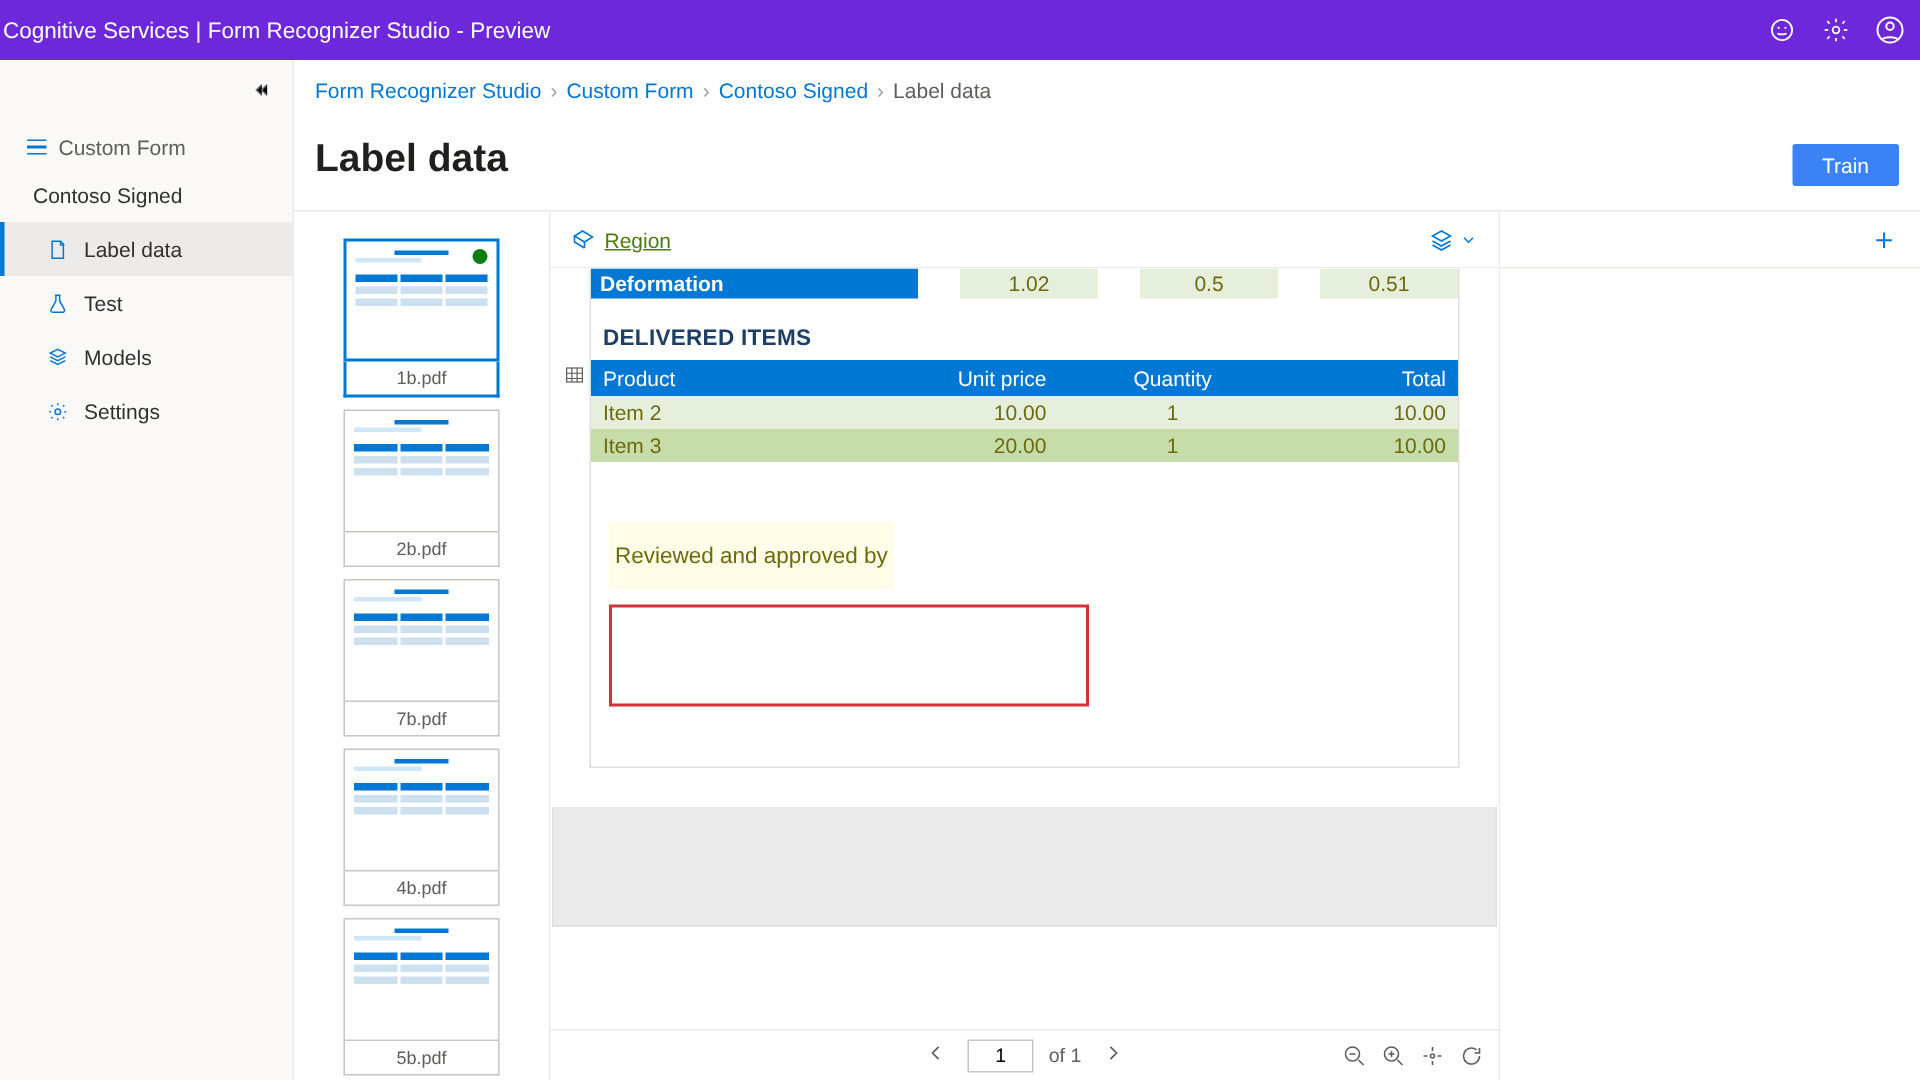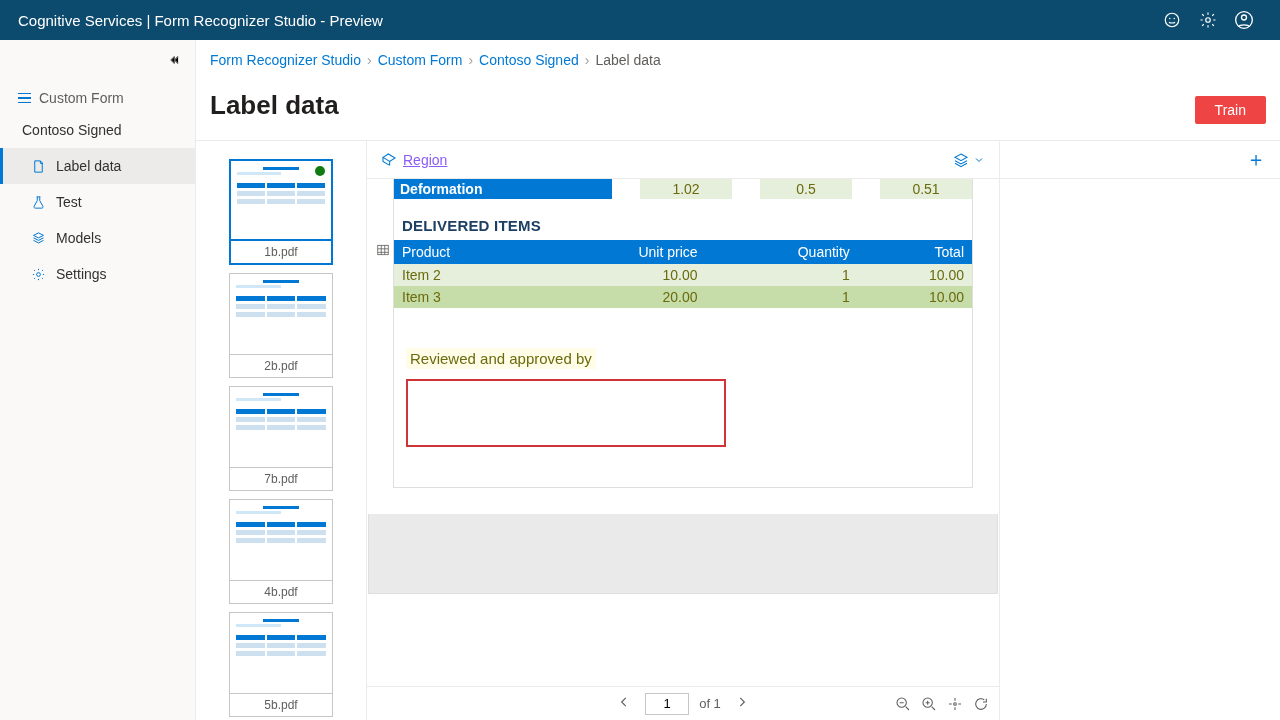--- a/index.html
+++ b/index.html
@@ -1,19 +1,19 @@
 <!DOCTYPE html>
 <html><head>
 <meta charset="utf-8">
 <style>
   * { margin: 0; padding: 0; box-sizing: border-box; }
   body { font-family: "Segoe UI", Tahoma, sans-serif; font-size: 14px; color: #323130; background: #fff; overflow: hidden; width: 1280px; height: 720px; }
 
   
-  .topbar { height: 40px; background: #0c4a6e; color: #fff; display: flex; align-items: center; padding: 0 18px; }
+  .topbar { height: 40px; background: #6d28d9; color: #fff; display: flex; align-items: center; padding: 0 2px; }
   .topbar .title { font-size: 15px; font-weight: 400; }
   .topbar .spacer { flex: 1; }
   .topbar .ticon { width: 36px; height: 40px; display: flex; align-items: center; justify-content: center; cursor: pointer; }
   .topbar .ticon svg { stroke: #fff; fill: none; }
 
   
   .shell { display: flex; height: 680px; }
 
   
   .sidebar { width: 196px; background: #faf9f8; border-right: 1px solid #edebe9; display: flex; flex-direction: column; }
@@ -32,64 +32,64 @@
   
   .main { flex: 1; display: flex; flex-direction: column; min-width: 0; }
   .breadcrumb { height: 40px; display: flex; align-items: center; gap: 6px; padding: 0 14px; font-size: 14px; }
   .breadcrumb a { color: #0078d4; text-decoration: none; cursor: pointer; }
   .breadcrumb .sep { color: #a19f9d; }
   .breadcrumb .cur { color: #605e5c; }
 
   .pagehdr { display: flex; align-items: center; padding: 6px 14px 16px 14px; border-bottom: 1px solid #edebe9; }
   .pagehdr h1 { font-size: 26px; font-weight: 600; color: #201f1e; }
   .pagehdr .spacer { flex: 1; }
-  .trainbtn { background: #ef4444; color: #fff; border: none; padding: 6px 20px; font-size: 14px; cursor: pointer; border-radius: 2px; margin-top: 10px; }
+  .trainbtn { background: #3b82f6; color: #fff; border: none; padding: 6px 20px; font-size: 14px; cursor: pointer; border-radius: 2px; margin-top: 10px; }
 
   
   .workrow { flex: 1; display: flex; min-height: 0; }
 
   .thumbs { width: 170px; padding: 18px 0 0 0; overflow-y: auto; display: flex; flex-direction: column; align-items: center; gap: 8px; }
   .thumb { width: 104px; cursor: pointer; text-align: center; }
   .thumb .tpage { width: 104px; height: 82px; background: #fff; border: 1px solid #c8c6c4; position: relative; padding: 6px; display: flex; flex-direction: column; gap: 2px; }
   .thumb.active .tpage { border: 2px solid #0078d4; }
   .thumb .dot { position: absolute; top: 5px; right: 6px; width: 10px; height: 10px; border-radius: 50%; background: #107c10; }
   .thumb .tline { height: 3px; background: #d0e7f8; }
   .thumb .tline.blue { background: #0078d4; }
   .thumb .tline.short { width: 50%; }
   .thumbname { padding: 4px 0 4px 0; font-size: 12px; color: #605e5c; border: 1px solid #c8c6c4; border-top: none; background: #fff; }
   .thumb.active .thumbname { border: 2px solid #0078d4; border-top: none; }
 
   
   .doccol { flex: 1; display: flex; flex-direction: column; border-left: 1px solid #edebe9; border-right: 1px solid #edebe9; min-width: 0; }
   .doctoolbar { height: 38px; border-bottom: 1px solid #edebe9; display: flex; align-items: center; padding: 0 14px; gap: 8px; }
-  .doctoolbar .regionbtn { display: flex; align-items: flex-end; gap: 6px; cursor: pointer; color: #8b5cf6; text-decoration: underline; }
+  .doctoolbar .regionbtn { display: flex; align-items: flex-end; gap: 6px; cursor: pointer; color: #4d7c0f; text-decoration: underline; }
   .doctoolbar .spacer { flex: 1; }
   .doctoolbar .layers { display: flex; align-items: center; gap: 4px; cursor: pointer; }
   .doctoolbar svg { stroke: #0078d4; fill: none; }
 
   .docbody { flex: 1; overflow: auto; background: #fff; display: flex; flex-direction: column; align-items: center; }
   .page { width: 580px; background: #fff; border: 1px solid #e1dfdd; border-top: none; padding: 0 0 40px 0; margin-bottom: 26px; }
 
   
   .toprow { display: flex; font-size: 14px; gap: 28px; }
   .toprow .c1 { width: 218px; background: #0078d4; color: #fff; padding: 2px 6px; font-weight: 600; }
   .toprow .c  { flex: 1; text-align: center; background: #e5efdb; color: #6b6b0d; padding: 2px 6px; }
 
   .secheader { font-weight: 700; color: #1c3f63; padding: 18px 0 6px 8px; font-size: 15px; letter-spacing: .2px; }
 
   .dtable { width: 100%; border-collapse: collapse; font-size: 14px; position: relative; }
   .dtable th { background: #0078d4; color: #fff; font-weight: 400; padding: 4px 8px; text-align: left; }
   .dtable th.r, .dtable td.r { text-align: right; }
-  .dtable th.c, .dtable td.c { text-align: right; }
+  .dtable th.c, .dtable td.c { text-align: center; }
   .dtable td { background: #c6dca9; color: #6b6b0d; padding: 3px 8px; }
   .dtable tr:nth-child(even) td { background: #e5efdb; }
   .tblicon { position: absolute; left: -18px; top: 3px; width: 14px; height: 14px; }
   .tblicon svg { stroke: #605e5c; fill: none; }
 
-  .reviewlbl { display: inline-block; margin: 40px 0 6px 12px; background: #fffde7; color: #6b6b0d; padding: 2px 4px; font-size: 15px; }
+  .reviewlbl { display: inline-block; margin: 40px 0 6px 12px; background: #fffde7; color: #6b6b0d; padding: 14px 4px; font-size: 15px; }
   .sigbox { margin: 4px 0 0 12px; width: 320px; height: 68px; border: 2px solid #d13438; }
 
   .graystrip { height: 80px; background: #eaeaea; border: 1px solid #e1dfdd; border-top: none; width: 630px; }
 
   
   .pager { height: 34px; display: flex; align-items: center; justify-content: center; gap: 10px; border-top: 1px solid #edebe9; font-size: 13px; color: #605e5c; position: relative; }
   .pager input { width: 44px; height: 22px; border: 1px solid #c8c6c4; text-align: center; font-size: 13px; }
   .pager .arrow { cursor: pointer; color: #a19f9d; padding: 0 4px; }
   .pager .tools { position: absolute; right: 10px; display: flex; gap: 10px; }
   .pager .tools span { cursor: pointer; display: flex; align-items: center; }

